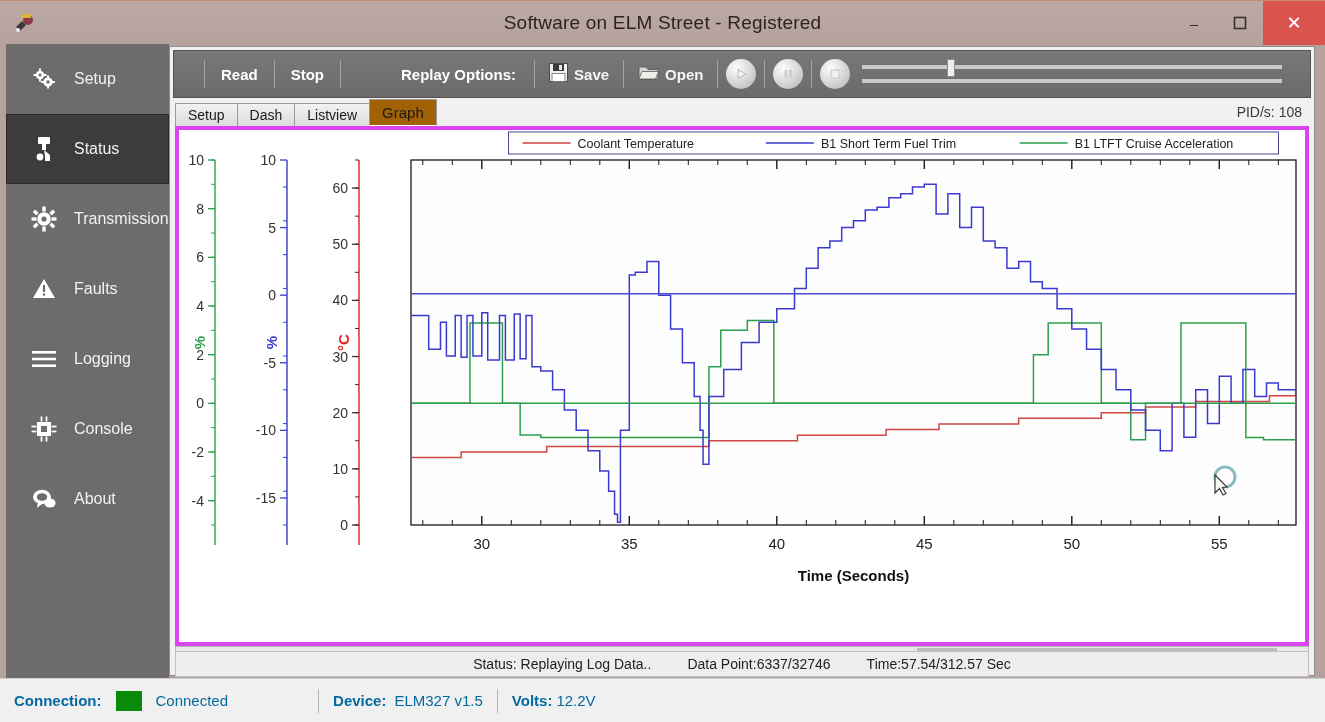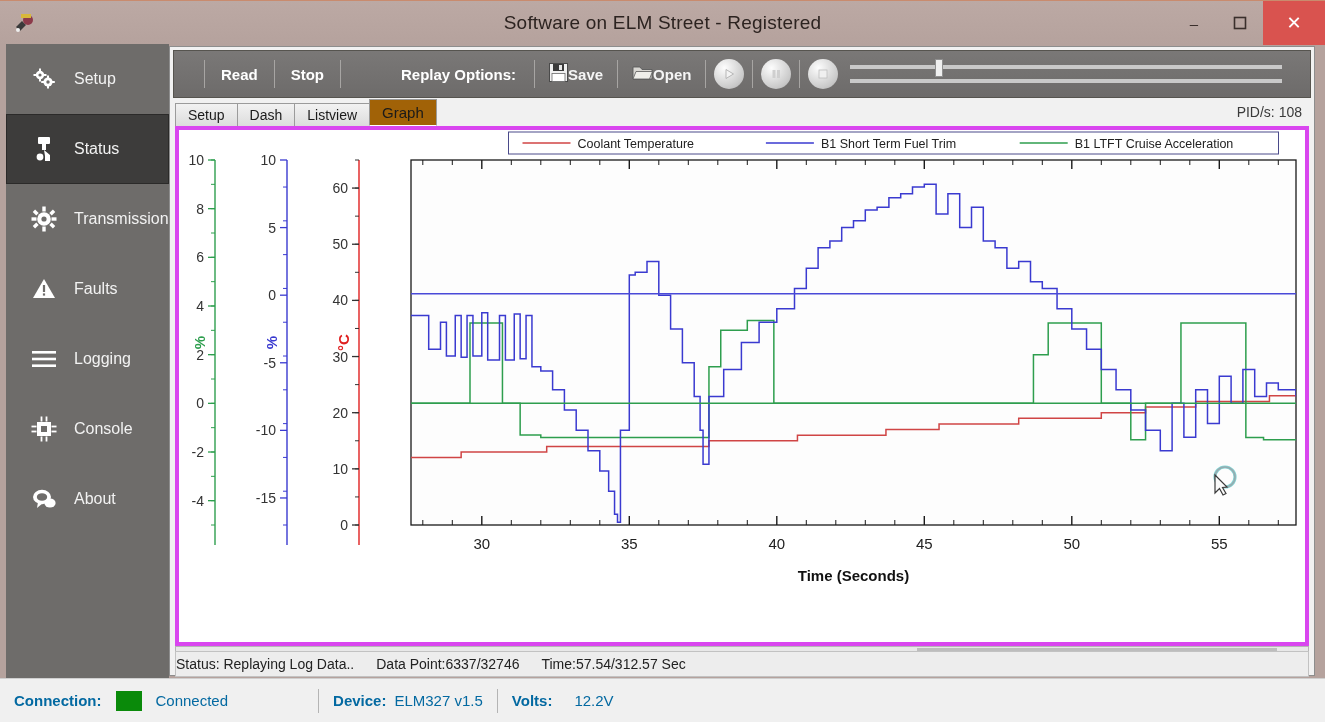--- a/index.html
+++ b/index.html
@@ -56,21 +56,21 @@
   .toolbar {
     position: absolute; left: 3px; top: 3px; width: 1138px; height: 48px;
     background: linear-gradient(#7a7877, #6d6b6a);
     border: 1px solid #56544f;
     display: flex; align-items: center; padding: 0 22px;
     color: #f5f5f5;
   }
   .tb-sep { width: 1px; height: 28px; background: #a7a5a3; margin: 0 8px; }
   .tb-btn { font-size: 15px; font-weight: bold; padding: 2px 8px; color: #fff; white-space: nowrap; }
   .tb-label { font-size: 15px; font-weight: bold; color: #fff; margin: 0 10px 0 52px; white-space: nowrap; }
-  .tb-icobtn { display: flex; align-items: center; font-size: 15px; font-weight: bold; padding: 2px 6px; }
+  .tb-icobtn { display: flex; align-items: center; gap: 6px; font-size: 15px; font-weight: bold; padding: 2px 6px; }
   .round-btn { width: 30px; height: 30px; border-radius: 50%; background:
       radial-gradient(circle at 35% 30%, #fdfdfd, #c9c9c9 70%, #a8a8a8);
       display: flex; align-items: center; justify-content: center; }
   .slider-wrap { flex: 1; position: relative; height: 34px; margin-left: 12px; margin-right: 6px; }
   .slider-track { position: absolute; left: 0; right: 0; top: 8px; height: 4px; background: #c9c9c9; }
   .slider-track2 { position: absolute; left: 0; right: 0; top: 22px; height: 4px; background: #c9c9c9; }
   .slider-thumb { position: absolute; left: 85px; top: 2px; width: 8px; height: 18px;
       background: #efefef; border: 1px solid #8f8f8f; }
 
   
@@ -99,21 +99,21 @@
     background: #e8e8e8; border: 1px solid #b6b6b6; display: flex; align-items: center;
   }
   .sc-arrow { width: 20px; text-align: center; font-size: 13px; color: #333; }
   .sc-lane { flex: 1; height: 20px; position: relative; }
   .sc-thumb { position: absolute; left: 66%; width: 33%; top: 1px; height: 18px; background: #bdbdbd; }
 
   
   .statusstrip {
     position: absolute; left: 5px; top: 604px; width: 1134px; height: 26px;
     background: #ededed; border: 1px solid #c2c2c2;
-    display: flex; align-items: center; justify-content: flex-start; gap: 22px;
+    display: flex; align-items: center; justify-content: center; gap: 36px;
     font-size: 14px; color: #222;
   }
 
   
   .bottombar {
     position: absolute; left: 0; top: 678px; width: 1325px; height: 44px;
     background: #f0f0f0; border-top: 1px solid #cfcfcf;
     display: flex; align-items: center; font-size: 15px; color: #0369a1;
   }
   .bb-strong { font-weight: bold; }
@@ -524,16 +524,16 @@
 
   <div class="bottombar">
     <span class="bb-strong" style="margin-left:14px">Connection:</span>
     <span class="conn-led"></span>
     <span>Connected</span>
     <span class="bb-sep" style="margin-left:90px"></span>
     <span class="bb-strong">Device:</span>
     <span style="margin-left:8px">ELM327 v1.5</span>
     <span class="bb-sep"></span>
     <span class="bb-strong">Volts:</span>
-    <span style="margin-left:22px">12.2V</span>
+    <span style="margin-left:4px">12.2V</span>
   </div>
 
 </div>
 
 </body></html>

